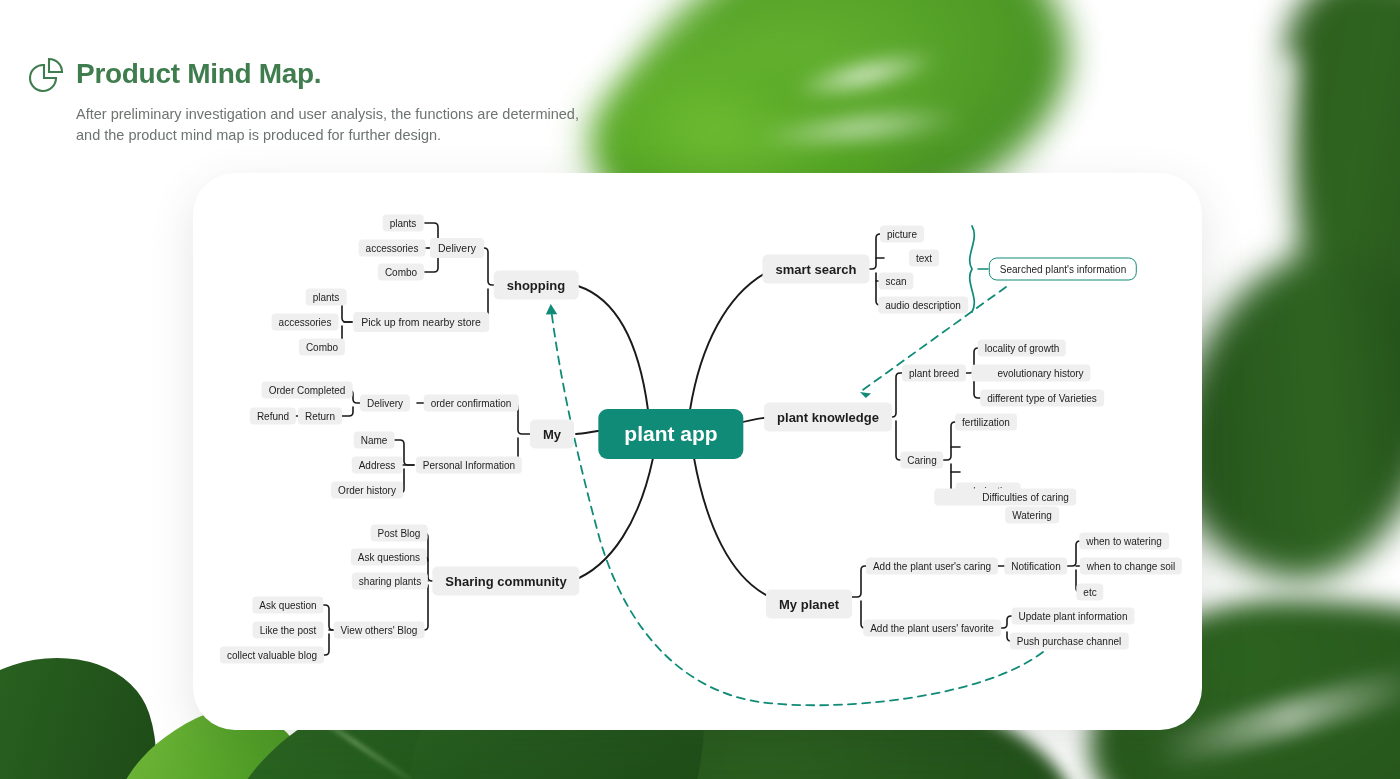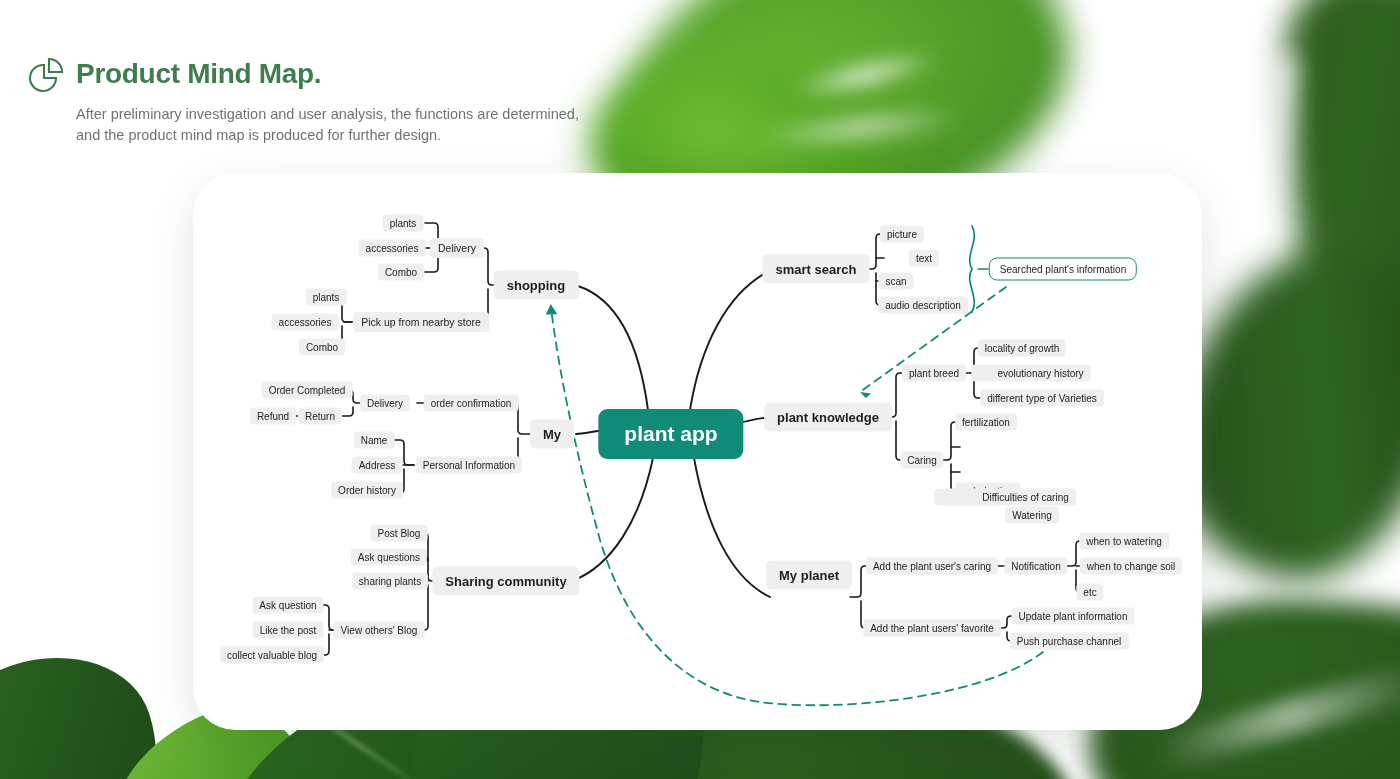--- a/index.html
+++ b/index.html
@@ -320,21 +320,21 @@
   <div class="node n-lv3" style="left:934px;top:373px;">plant breed</div>
   <div class="node n-lv3" style="left:1022px;top:348px;">locality of growth</div>
   <div class="node n-lv3" style="left:1031px;top:373px;padding-left:26px;">evolutionary history</div>
   <div class="node n-lv3" style="left:1042px;top:398px;">different type of Varieties</div>
   <div class="node n-lv3" style="left:922px;top:460px;">Caring</div>
   <div class="node n-lv3" style="left:986px;top:422px;">fertilization</div>
   <div class="node n-lv3" style="left:988px;top:447px;margin-top:44px;">solarization</div>
   <div class="node n-lv3" style="left:1032px;top:472px;margin-top:43px;">Watering</div>
   <div class="node n-lv3" style="left:1005px;top:497px;padding-left:48px;">Difficulties of caring</div>
 
-  <div class="node n-lv1" style="left:809px;top:575px;">My planet</div>
+  <div class="node n-lv1" style="left:809px;top:604px;">My planet</div>
   <div class="node n-lv3" style="left:932px;top:566px;">Add the plant user's caring</div>
   <div class="node n-lv3" style="left:1036px;top:566px;">Notification</div>
   <div class="node n-lv3" style="left:1124px;top:541px;">when to watering</div>
   <div class="node n-lv3" style="left:1131px;top:566px;">when to change soil</div>
   <div class="node n-lv3" style="left:1090px;top:592px;">etc</div>
   <div class="node n-lv3" style="left:932px;top:628px;">Add the plant users' favorite</div>
   <div class="node n-lv3" style="left:1073px;top:616px;text-align:center;">Update plant information</div>
   <div class="node n-lv3" style="left:1069px;top:641px;">Push purchase channel</div>
 </div>
 

